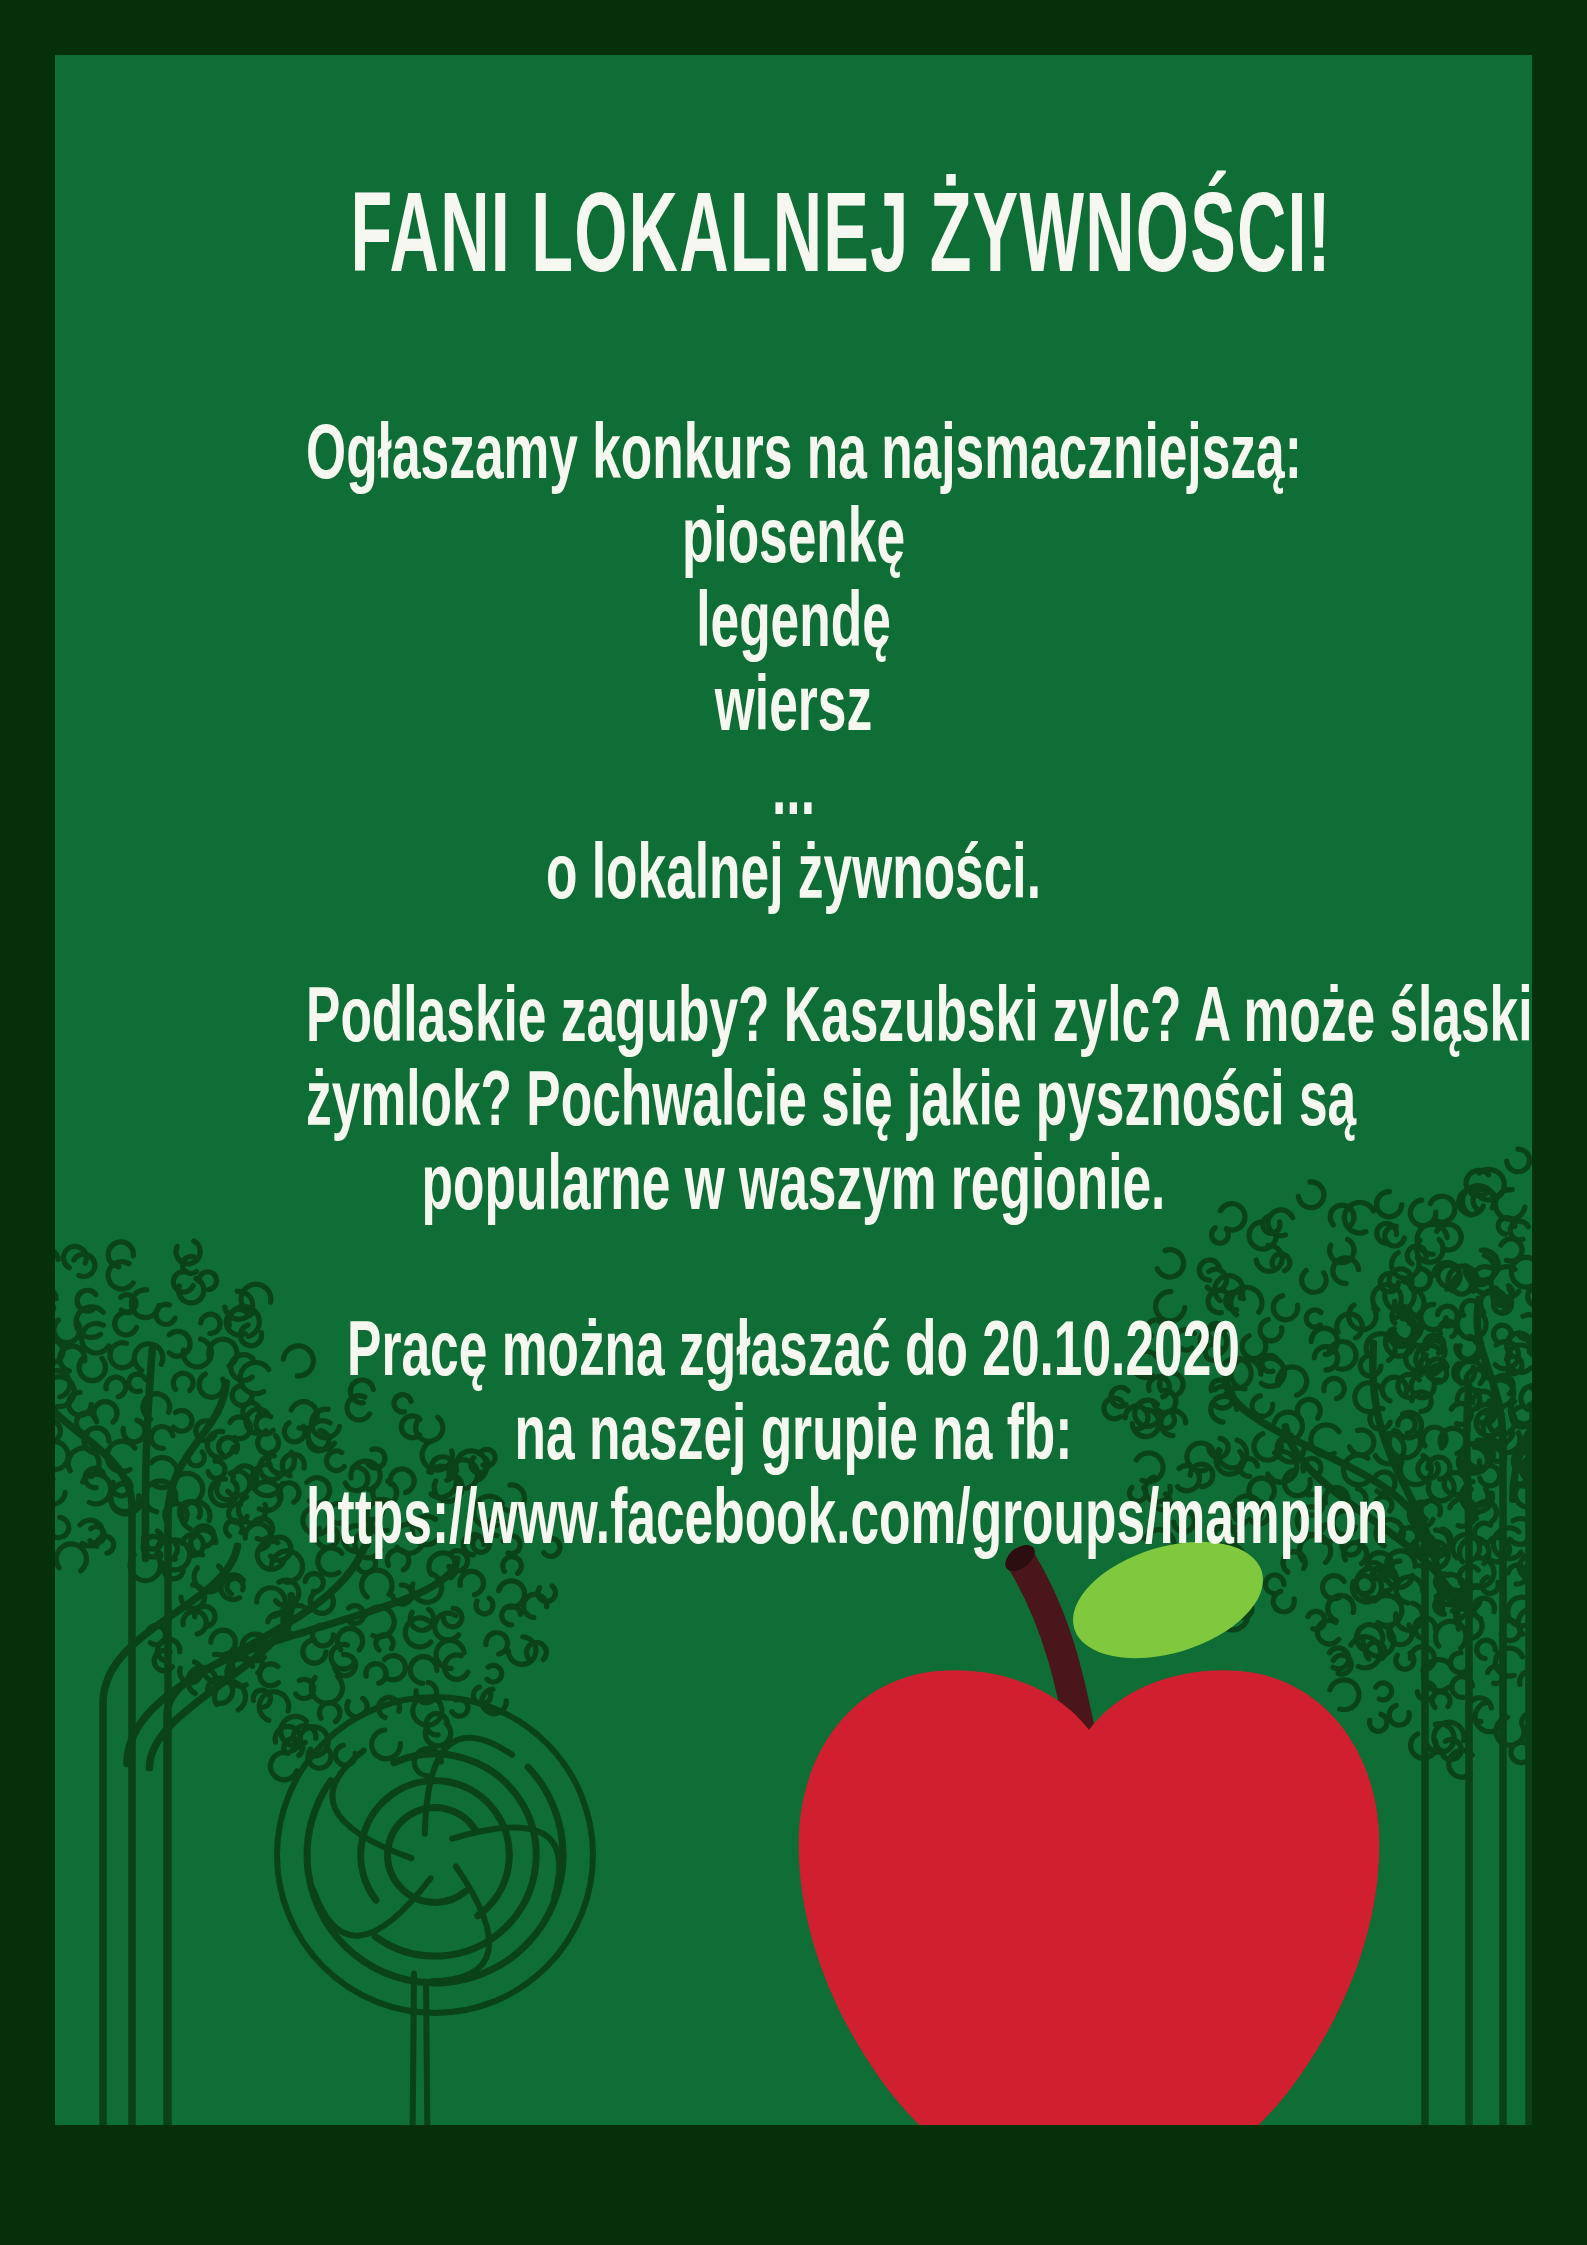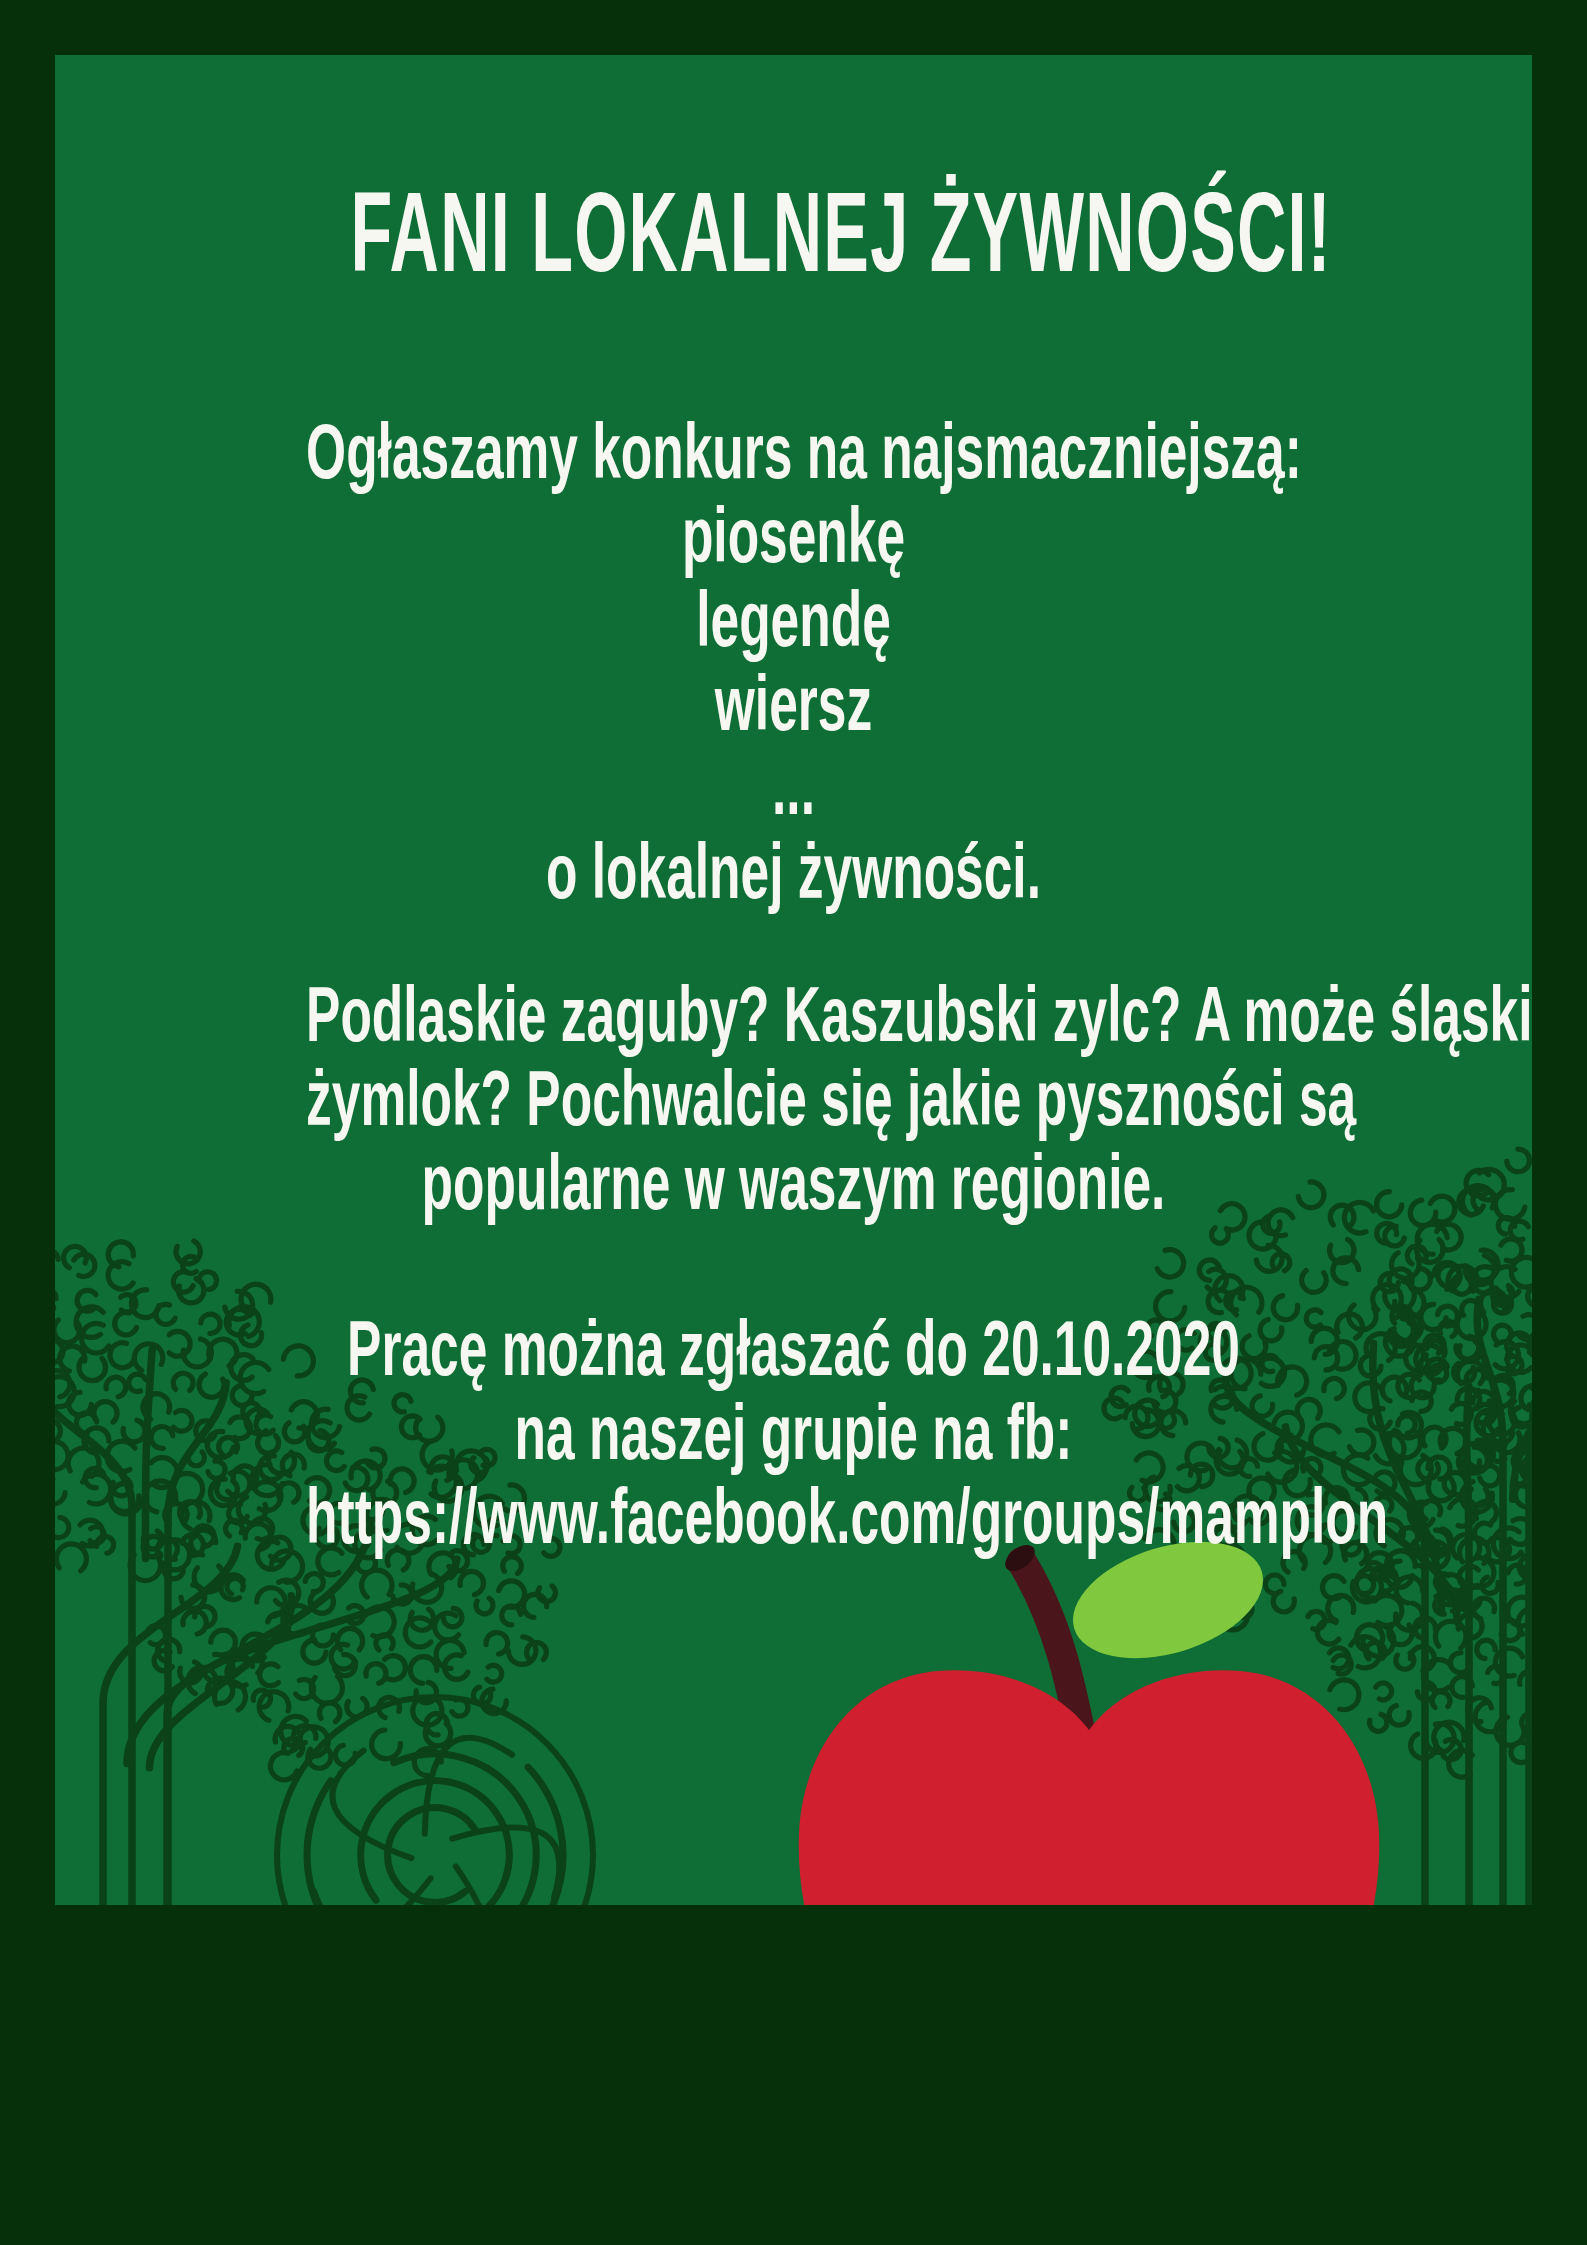--- a/index.html
+++ b/index.html
@@ -2,21 +2,21 @@
 <html style="--frame: #05300a; --background: #0e6e35; --tree-line: #0b4217; --apple-red: #d01f2e; --leaf-green: #80c83e; --stem-brown: #4b161b; --stem-tip: #2c0d10; --text: #f7f7f2;"><head>
 <meta charset="utf-8">
 <style>
   html,body{margin:0;padding:0;background:#05300a;}
   .poster{
     position:relative;width:1587px;height:2245px;overflow:hidden;
     background:var(--frame,#05300a);
     font-family:"Liberation Sans",sans-serif;
   }
   .inner{
-    position:absolute;left:55px;top:55px;width:1477px;height:1850px;
+    position:absolute;left:55px;top:55px;width:1477px;height:2070px;
     background:var(--background,#0e6e35);overflow:hidden;
   }
   .inner > svg{position:absolute;left:0;top:0;display:block;}
   .text-layer{position:absolute;inset:0;pointer-events:none;}
   .tblock{
     position:absolute;left:0;width:100%;text-align:center;
     color:var(--text,#f7f7f2);font-weight:bold;
     transform-origin:50% 50%;
   }
   .title{

